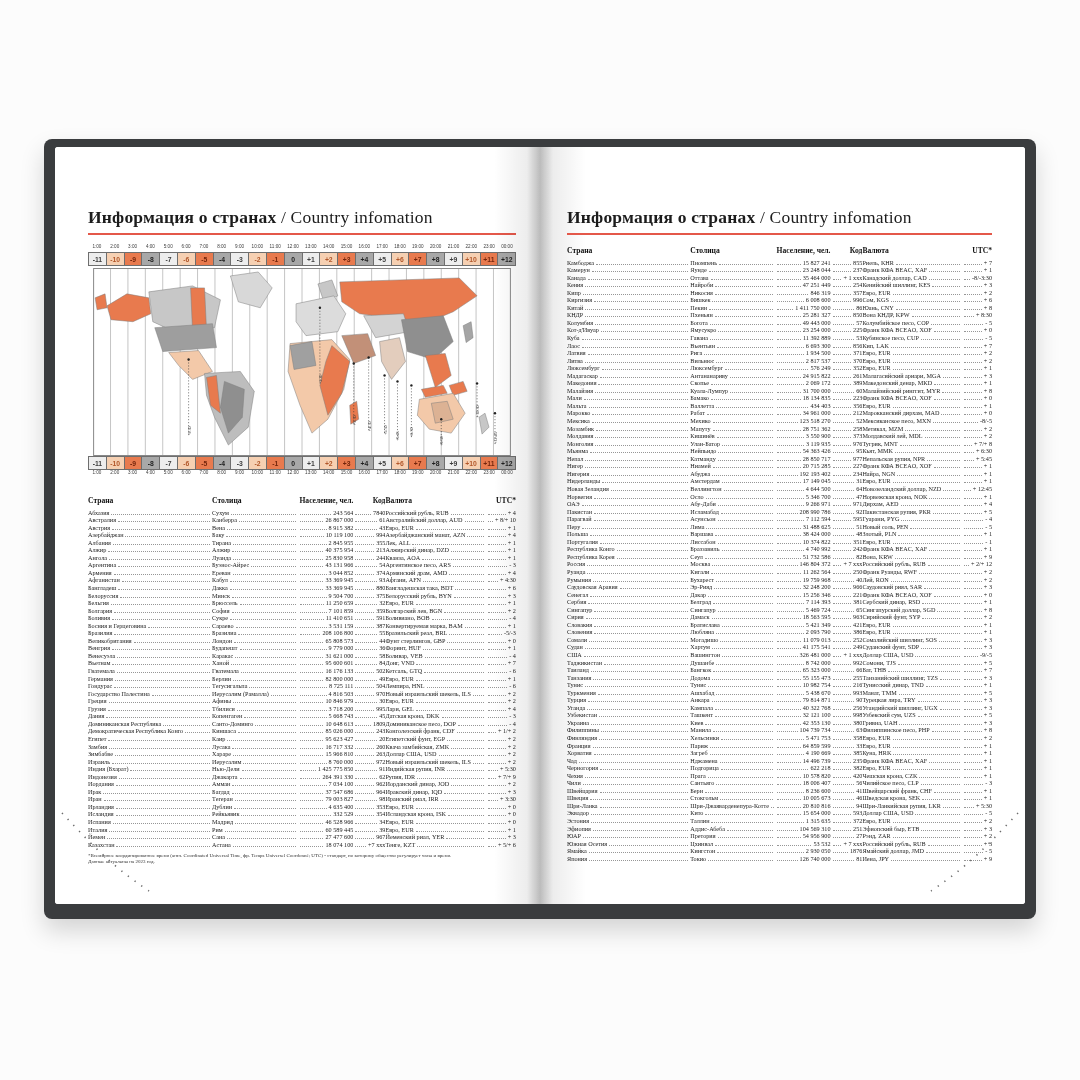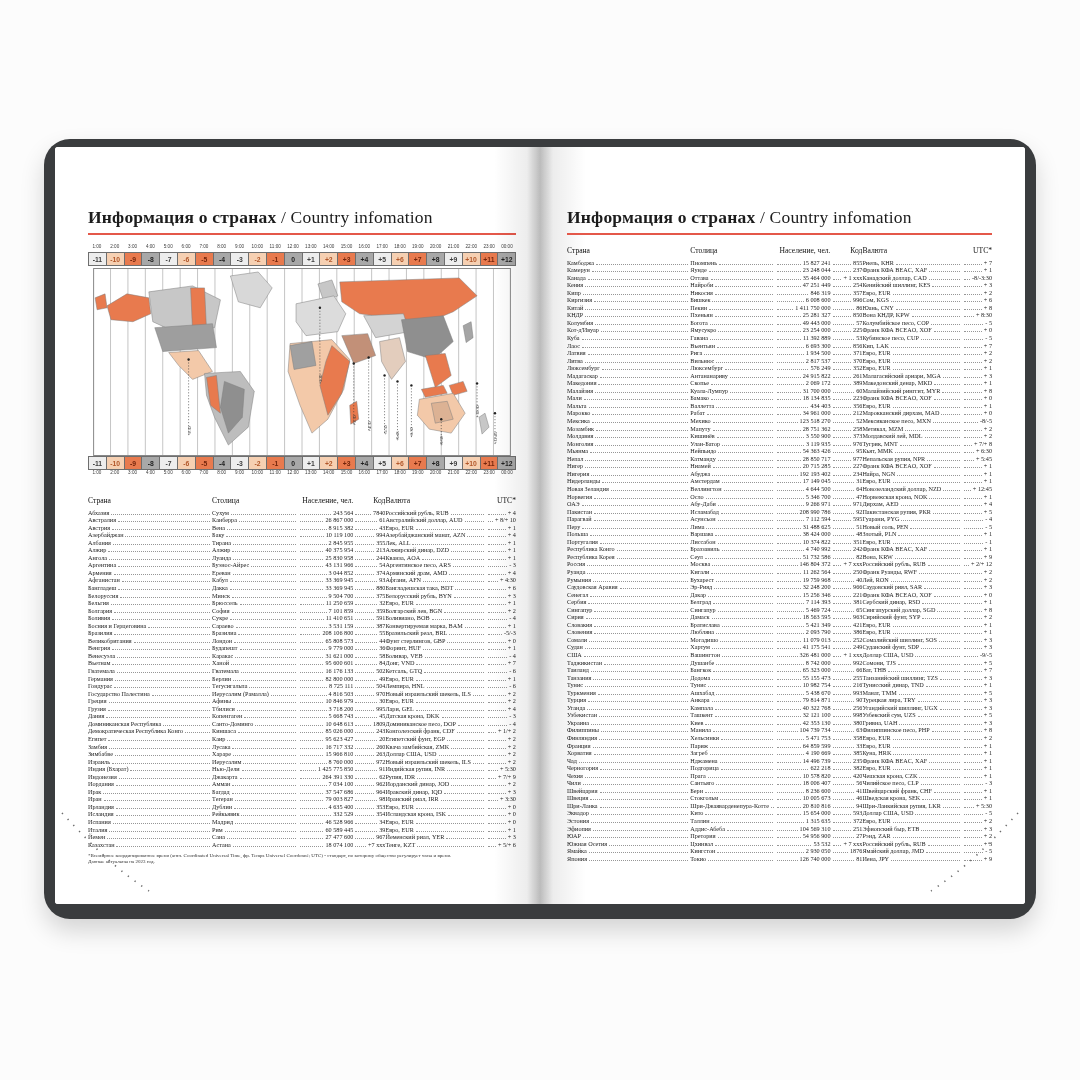--- a/index.html
+++ b/index.html
@@ -1,19 +1,19 @@
 <!DOCTYPE html>
 <html><head>
 <meta charset="utf-8">
 <style>
   html,body{margin:0;padding:0}
   body{width:1080px;height:1080px;position:relative;background:#fcfcfc;
        font-family:"Liberation Serif",serif;color:#1c1c1c;overflow:hidden}
   .notebook{position:absolute;left:44px;top:139px;width:992px;height:780px;
-            background:#3a3c3e;border-radius:26px;box-shadow:0 12px 24px rgba(0,0,0,.16)}
+            background:#3a3c3e;border-radius:8px;box-shadow:0 12px 24px rgba(0,0,0,.16)}
   .pages{position:absolute;left:11px;right:11px;top:8px;bottom:15px;display:flex;
          background:#fff;border-radius:3px;overflow:hidden}
   .page{width:50%;position:relative;background:#fff}
   .page-left::after{content:"";position:absolute;right:0;top:0;bottom:0;width:46px;
         background:linear-gradient(90deg,rgba(0,0,0,0),rgba(0,0,0,.10))}
   .page-right::before{content:"";position:absolute;left:0;top:0;bottom:0;width:46px;
         background:linear-gradient(270deg,rgba(0,0,0,0),rgba(0,0,0,.10))}
   .gutter{position:absolute;left:50%;top:0;bottom:0;width:26px;transform:translateX(-50%);
         background:linear-gradient(90deg,rgba(0,0,0,0),rgba(0,0,0,.18) 50%,rgba(0,0,0,0))}
   .content{position:absolute;top:60px}
@@ -36,21 +36,21 @@
   .tzcells span:last-child{border-right:none}
   .tc0{background:#ededed;color:#3d3d3d}
   .tc1{background:#f6d0b2;color:#b2572a}
   .tc2{background:#e87a4e;color:#73250c}
   .tc3{background:#a8a8a8;color:#1f1f1f}
 
   .map{display:block;margin-top:2px;width:100%;height:188px}
 
   
   .tbl{margin-top:13px}
-  .thead{display:flex;font-weight:normal;font-size:7.6px;height:14px;
+  .thead{display:flex;font-weight:bold;font-size:7.6px;height:14px;
          margin-bottom:3px;color:#111}
   .trow{display:flex;font-size:6.2px;height:7.55px;align-items:flex-end;color:#222}
   .cell{display:flex;align-items:flex-end;overflow:hidden;white-space:nowrap}
   .cell .t{white-space:nowrap}
   .ld{flex:1;min-width:3px;border-bottom:1px dotted #969696;margin:0 2px 1px 2px}
   .cc{width:29%}.ccap{width:20%}.cpop{width:13%}.ccode{width:7.5%}.ccur{width:23.5%}.cutc{width:7%}
   .cpop,.ccode,.cutc{justify-content:flex-end}
   .thead .cpop,.thead .ccode,.thead .cutc{justify-content:flex-end}
 
   .footnote{margin-top:5px;font-size:5px;line-height:6px;color:#333}

